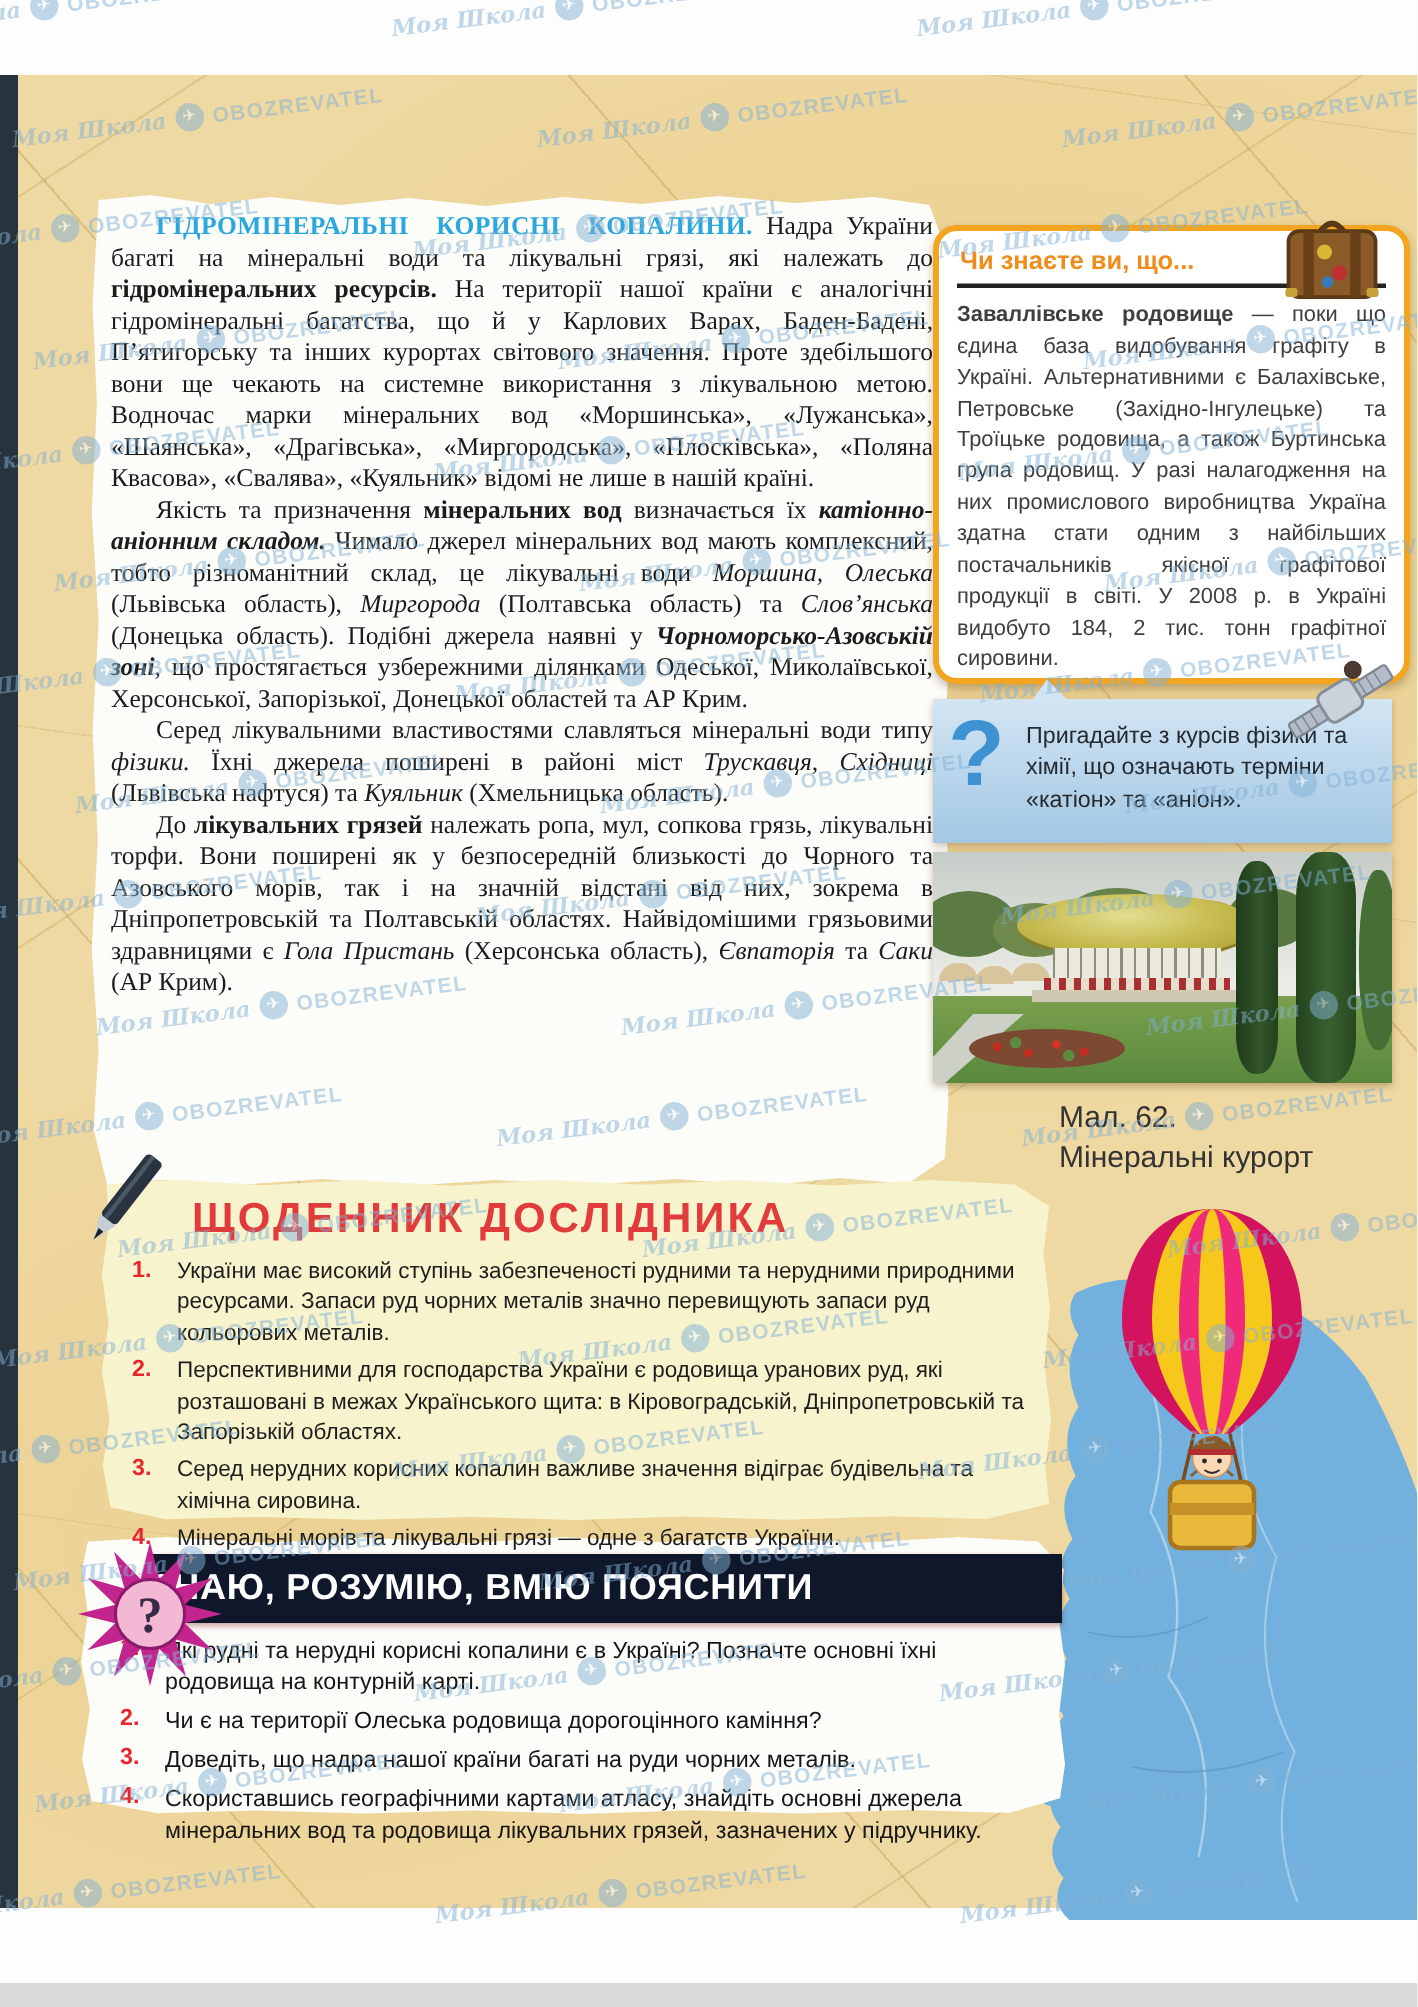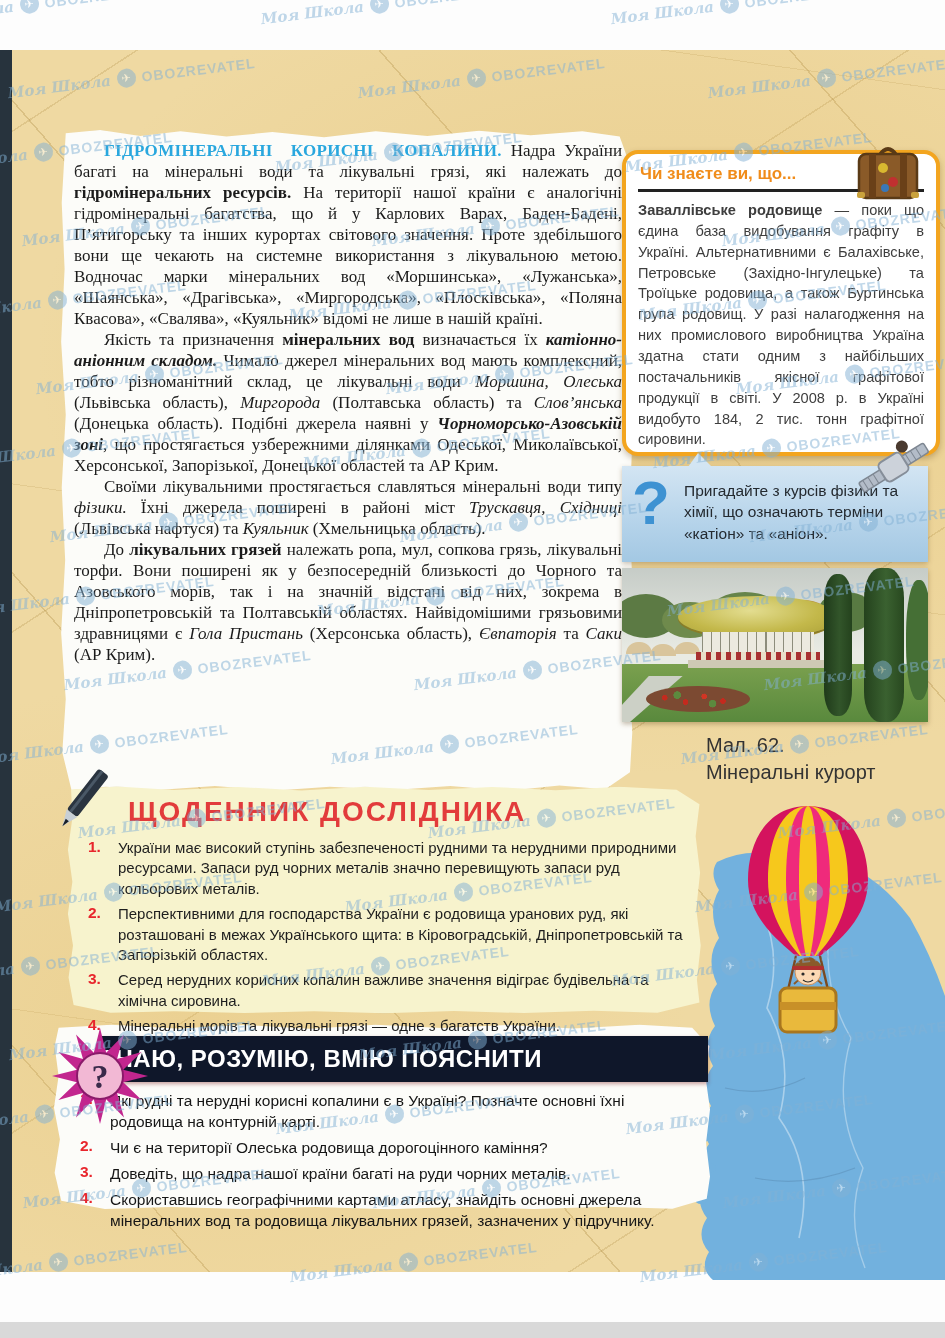--- a/index.html
+++ b/index.html
@@ -155,21 +155,21 @@
     <circle cx="87" cy="174" r="1.6" fill="#2a2a2a"></circle>
     <path d="M77 180 Q82 184 87 180" stroke="#2a2a2a" stroke-width="1.2" fill="none"></path>
     <rect x="54" y="188" width="56" height="44" rx="7" fill="#e9b93c" stroke="#a8761e" stroke-width="3"></rect>
     <rect x="54" y="202" width="56" height="8" fill="#c89028"></rect>
   </svg>
 
   <div class="paper paper-main"></div>
   <div class="article">
     <p><span class="seg-heading">ГІДРОМІНЕРАЛЬНІ КОРИСНІ КОПАЛИНИ.</span><span> Надра України багаті на мінеральні води та лікувальні грязі, які належать до </span><span class="seg-bold">гідромінеральних ресурсів.</span><span> На території нашої країни є аналогічні гідромінеральні багатства, що й у Карлових Варах, Баден-Бадені, П’ятигорську та інших курортах світового значення. Проте здебільшого вони ще чекають на системне використання з лікувальною метою. Водночас марки мінеральних вод «Моршинська», «Лужанська», «Шаянська», «Драгівська», «Миргородська», «Плосківська», «Поляна Квасова», «Свалява», «Куяльник» відомі не лише в нашій країні.</span></p>
     <p><span>Якість та призначення </span><span class="seg-bold">мінеральних вод</span><span> визначається їх </span><span class="seg-bold-italic">катіонно-аніонним складом.</span><span> Чимало джерел мінеральних вод мають комплексний, тобто різноманітний склад, це лікувальні води </span><span class="seg-italic">Моршина, Олеська</span><span> (Львівська область), </span><span class="seg-italic">Миргорода</span><span> (Полтавська область) та </span><span class="seg-italic">Слов’янська</span><span> (Донецька область). Подібні джерела наявні у </span><span class="seg-bold-italic">Чорноморсько-Азовській зоні</span><span>, що простягається узбережними ділянками Одеської, Миколаївської, Херсонської, Запорізької, Донецької областей та АР Крим.</span></p>
-    <p><span>Своїми лікувальними простягається славляться мінеральні води типу </span><span class="seg-italic">фізики.</span><span> Їхні джерела поширені в районі міст </span><span class="seg-italic">Трускавця, Східниці</span><span> (Львівська нафтуся) та </span><span class="seg-italic">Куяльник</span><span> (Хмельницька область).</span></p>
+    <p><span>Серед лікувальними властивостями славляться мінеральні води типу </span><span class="seg-italic">фізики.</span><span> Їхні джерела поширені в районі міст </span><span class="seg-italic">Трускавця, Східниці</span><span> (Львівська нафтуся) та </span><span class="seg-italic">Куяльник</span><span> (Хмельницька область).</span></p>
     <p><span>До </span><span class="seg-bold">лікувальних грязей</span><span> належать ропа, мул, сопкова грязь, лікувальні торфи. Вони поширені як у безпосередній близькості до Чорного та Азовського морів, так і на значній відстані від них, зокрема в Дніпропетровській та Полтавській областях. Найвідомішими грязьовими здравницями є </span><span class="seg-italic">Гола Пристань</span><span> (Херсонська область), </span><span class="seg-italic">Євпаторія</span><span> та </span><span class="seg-italic">Саки</span><span> (АР Крим).</span></p>
   </div>
 
   <div class="know-box">
     <div class="know-title">Чи знаєте ви, що...</div>
     <div class="know-body"><span class="seg-bold">Заваллівське родовище</span><span> — поки що єдина база видобування графіту в Україні. Альтернативними є Балахівське, Петровське (Західно-Інгулецьке) та Троїцьке родовища, а також Буртинська група родовищ. У разі налагодження на них промислового виробництва Україна здатна стати одним з найбільших постачальників якісної графітової продукції в світі. У 2008 р. в Україні видобуто 184, 2 тис. тонн графітної сировини.</span></div>
     <svg class="suitcase" viewBox="0 0 66 62">
       <path d="M24 16 q9 -14 18 0" fill="none" stroke="#5a3a16" stroke-width="4"></path>
       <rect x="4" y="14" width="58" height="44" rx="7" fill="#8a5a28" stroke="#5a3a16" stroke-width="2.5"></rect>
       <rect x="14" y="14" width="7" height="44" fill="#6a4018"></rect>

